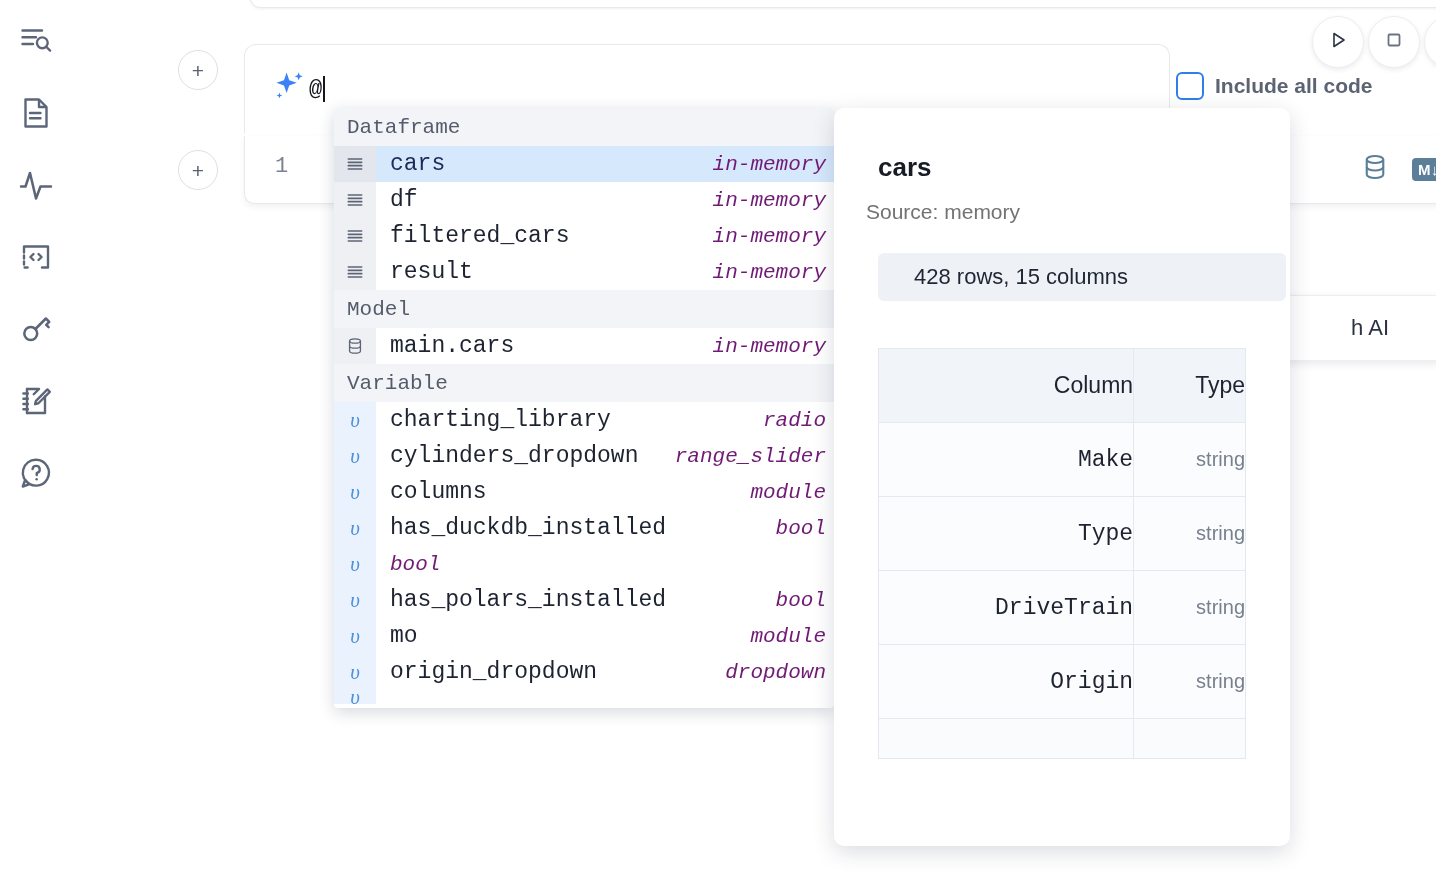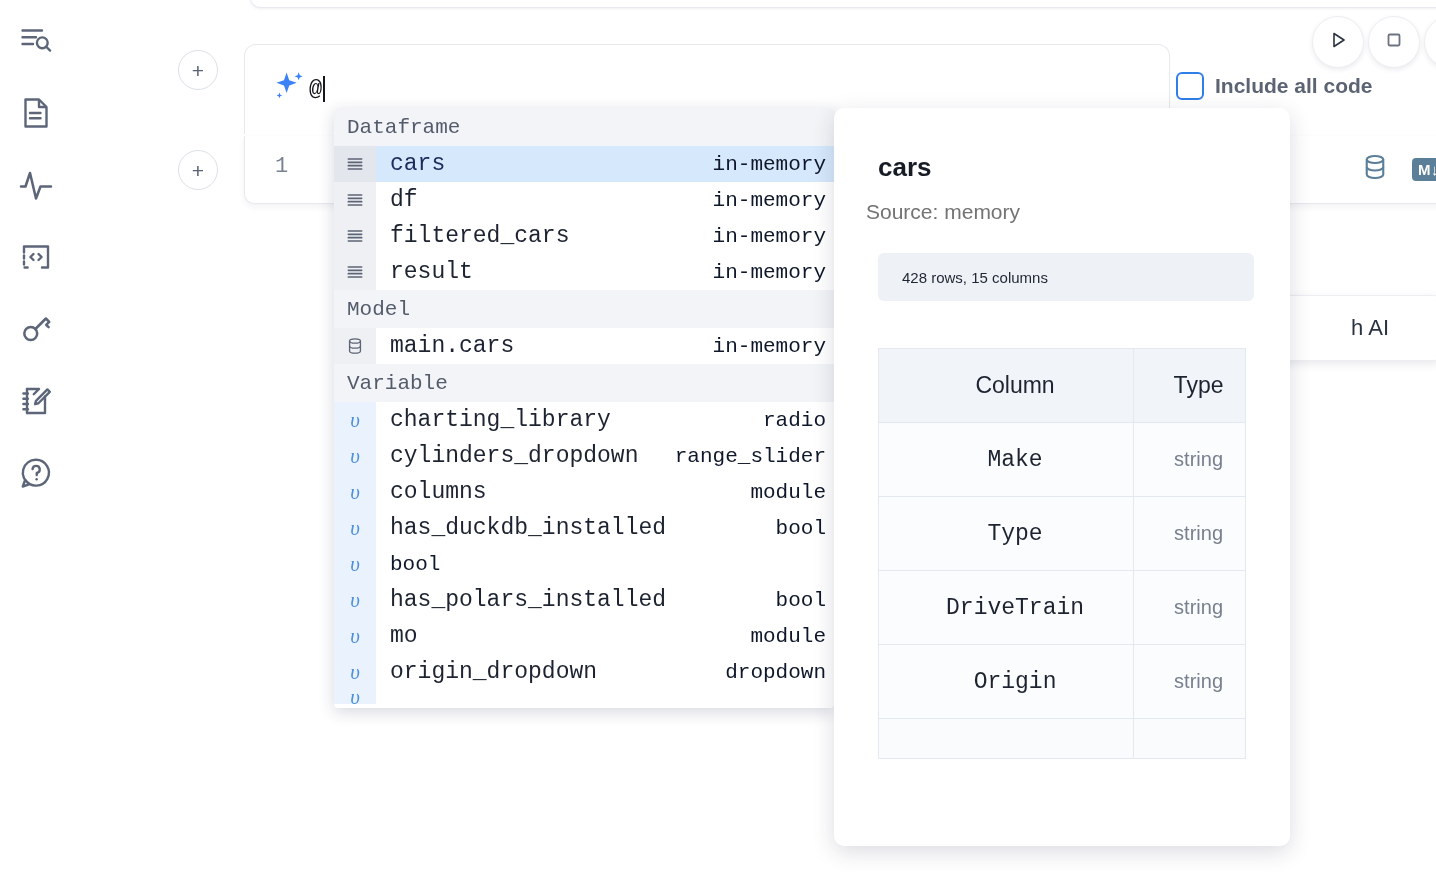--- a/index.html
+++ b/index.html
@@ -159,21 +159,21 @@
   .ac-item.sel .ac-gutter { background: #e3e6ec; }
   .ac-body {
     flex: 1; height: 36px; display: flex; align-items: center;
     justify-content: space-between; padding: 0 8px 0 14px;
     font-family: "Liberation Mono", monospace;
     background: transparent;
   }
   .ac-item.sel .ac-body { background: #d6e8fb; }
   .ac-label { font-size: 23px; color: #1d2330; white-space: nowrap; }
   .ac-item.sel .ac-label { color: #1b2c5b; }
-  .ac-meta { font-size: 21px; color: #0f172a; white-space: nowrap; }
+  .ac-meta { font-size: 21px; color: #701a75; white-space: nowrap; font-style: italic; }
   .ac-item.clipped { height: 14px; overflow: hidden; }
   .ac-item.clipped .ac-gutter, .ac-item.clipped .ac-body { height: 36px; }
 
   
   .pv {
     position: absolute; left: 834px; top: 108px;
     width: 456px; height: 738px;
     background: #fff; border-radius: 10px;
     box-shadow: 0 6px 22px rgba(30,40,70,.16);
     overflow: hidden; z-index: 50;
@@ -181,33 +181,33 @@
   .pv-title {
     position: absolute; left: 44px; top: 44px;
     font-size: 26px; font-weight: bold; color: #161b26;
   }
   .pv-source {
     position: absolute; left: 32px; top: 92px;
     font-size: 21px; color: #737373;
   }
   .pv-shape {
     position: absolute; left: 44px; top: 145px;
-    width: 376px; height: 48px;
+    width: 408px; height: 48px;
     background: #eef1f6; border-radius: 6px;
-    display: flex; align-items: center; padding-left: 24px;
-    font-size: 15px; color: #1f2633;
+    display: flex; align-items: center; padding-left: 36px;
+    font-size: 22px; color: #1f2633;
   }
   .pv-table {
     position: absolute; left: 44px; top: 240px;
     width: 368px;
     border-collapse: collapse;
   }
   .pv-table th, .pv-table td {
     border: 1px solid #e4e8ef;
-    height: 74px; text-align: center; padding-left: 18px;
+    height: 74px; text-align: right; padding-left: 18px;
     font-weight: normal;
   }
   .pv-table th { background: #f1f4f8; font-size: 23px; color: #1d2330; }
   .pv-table td.col {
     font-family: "Liberation Mono", monospace;
     font-size: 23px; color: #1d2330; background: #fbfcfd;
   }
   .pv-table td.typ { font-size: 20px; color: #78808f; background: #fbfcfd; }
   .pv-table tr.empty td { height: 40px; background: #fafbfc; }
 </style>

